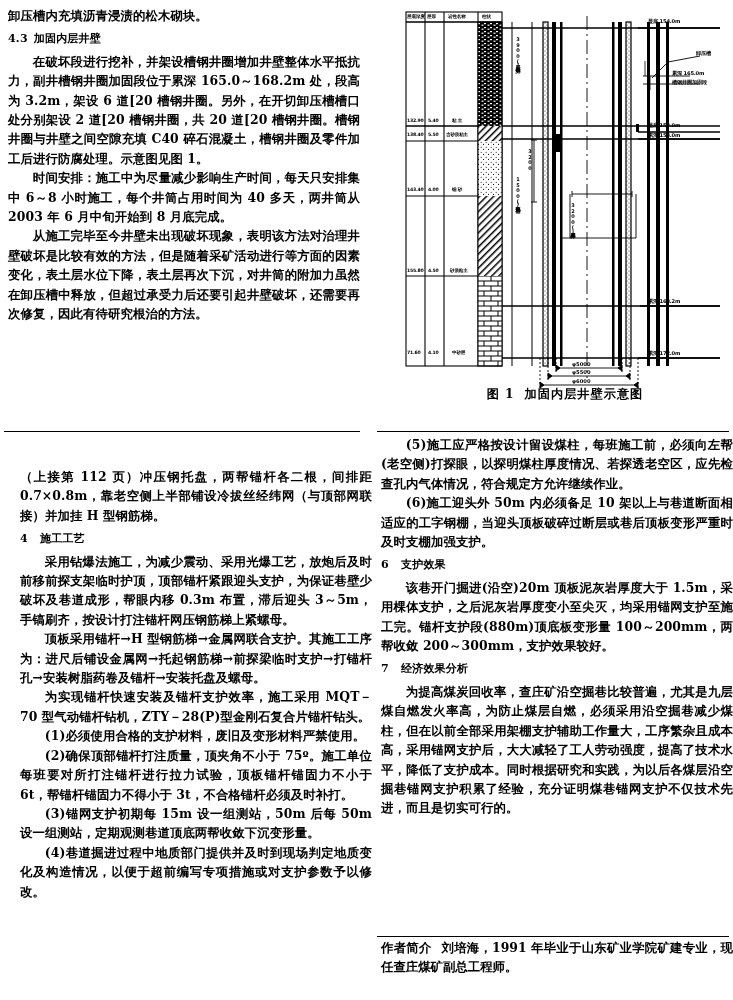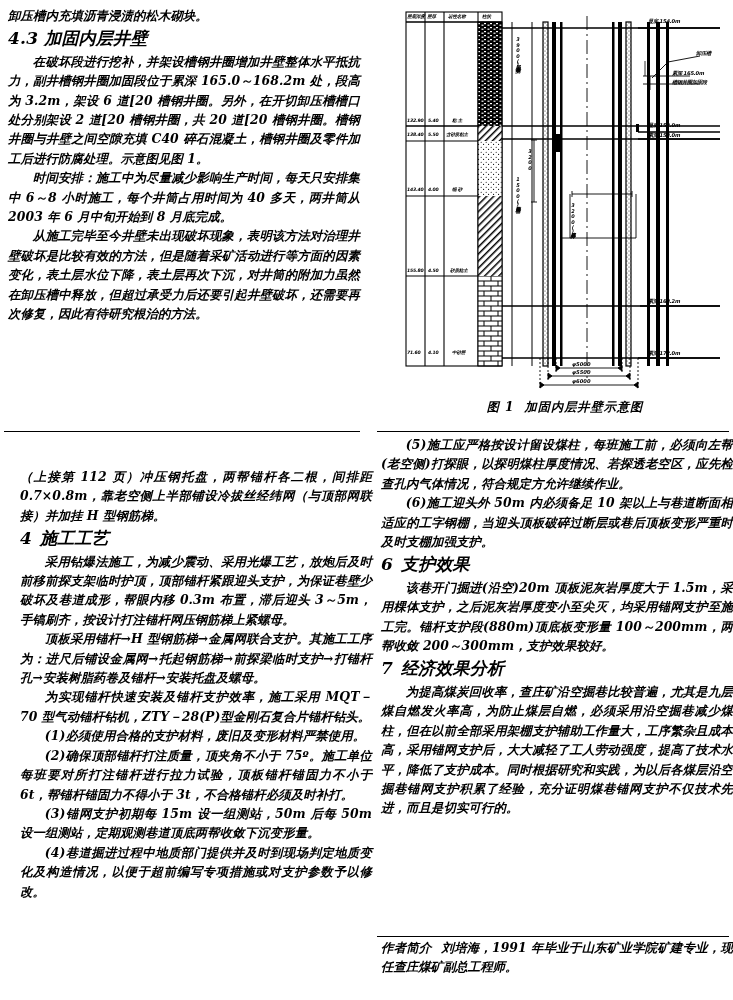--- a/index.html
+++ b/index.html
@@ -7,35 +7,35 @@
     margin: 0; padding: 0;
     background: #ffffff;
   }
   body {
     width: 733px; height: 1000px;
     font-family: "DejaVu Serif", "Liberation Serif", serif;
     color: #000;
     position: relative;
     overflow: hidden;
   }
-  .page { position: relative; width: 595px; height: 1000px; padding: 0; font-style: italic; }
+  .page { position: relative; width: 595px; height: 1000px; padding: 0; }
 
   
   .para {
     font-size: 12.4px;
     line-height: 19.4px;
     text-align: justify;
     text-justify: inter-ideograph;
     margin: 0 0 0 0;
     font-weight: 700;
     letter-spacing: 0.1px;
   }
   .indent { text-indent: 2em; }
   .heading {
-    font-size: 17px;
+    font-size: 11px;
     font-weight: 700;
     line-height: 19.4px;
     margin: 4px 0 3px 0;
     letter-spacing: 0.2px;
   }
   .heading .num { display: inline-block; min-width: 14px; }
   .heading .ttl { margin-left: 6px; }
 
   
   .top-zone {
@@ -48,21 +48,21 @@
     left: 8px; top: 6px;
     width: 352px;
   }
   .fig-wrap {
     position: absolute;
     left: 400px; top: 6px;
     width: 330px; height: 412px;
   }
   .fig-caption {
     position: absolute;
-    left: 0; bottom: 2px;
+    left: 0; bottom: 15px;
     width: 330px;
     text-align: center;
     font-size: 12.2px;
     font-weight: 700;
     letter-spacing: 1px;
   }
   .fig-caption .cnum { margin-right: 10px; }
 
   
   .rule {

